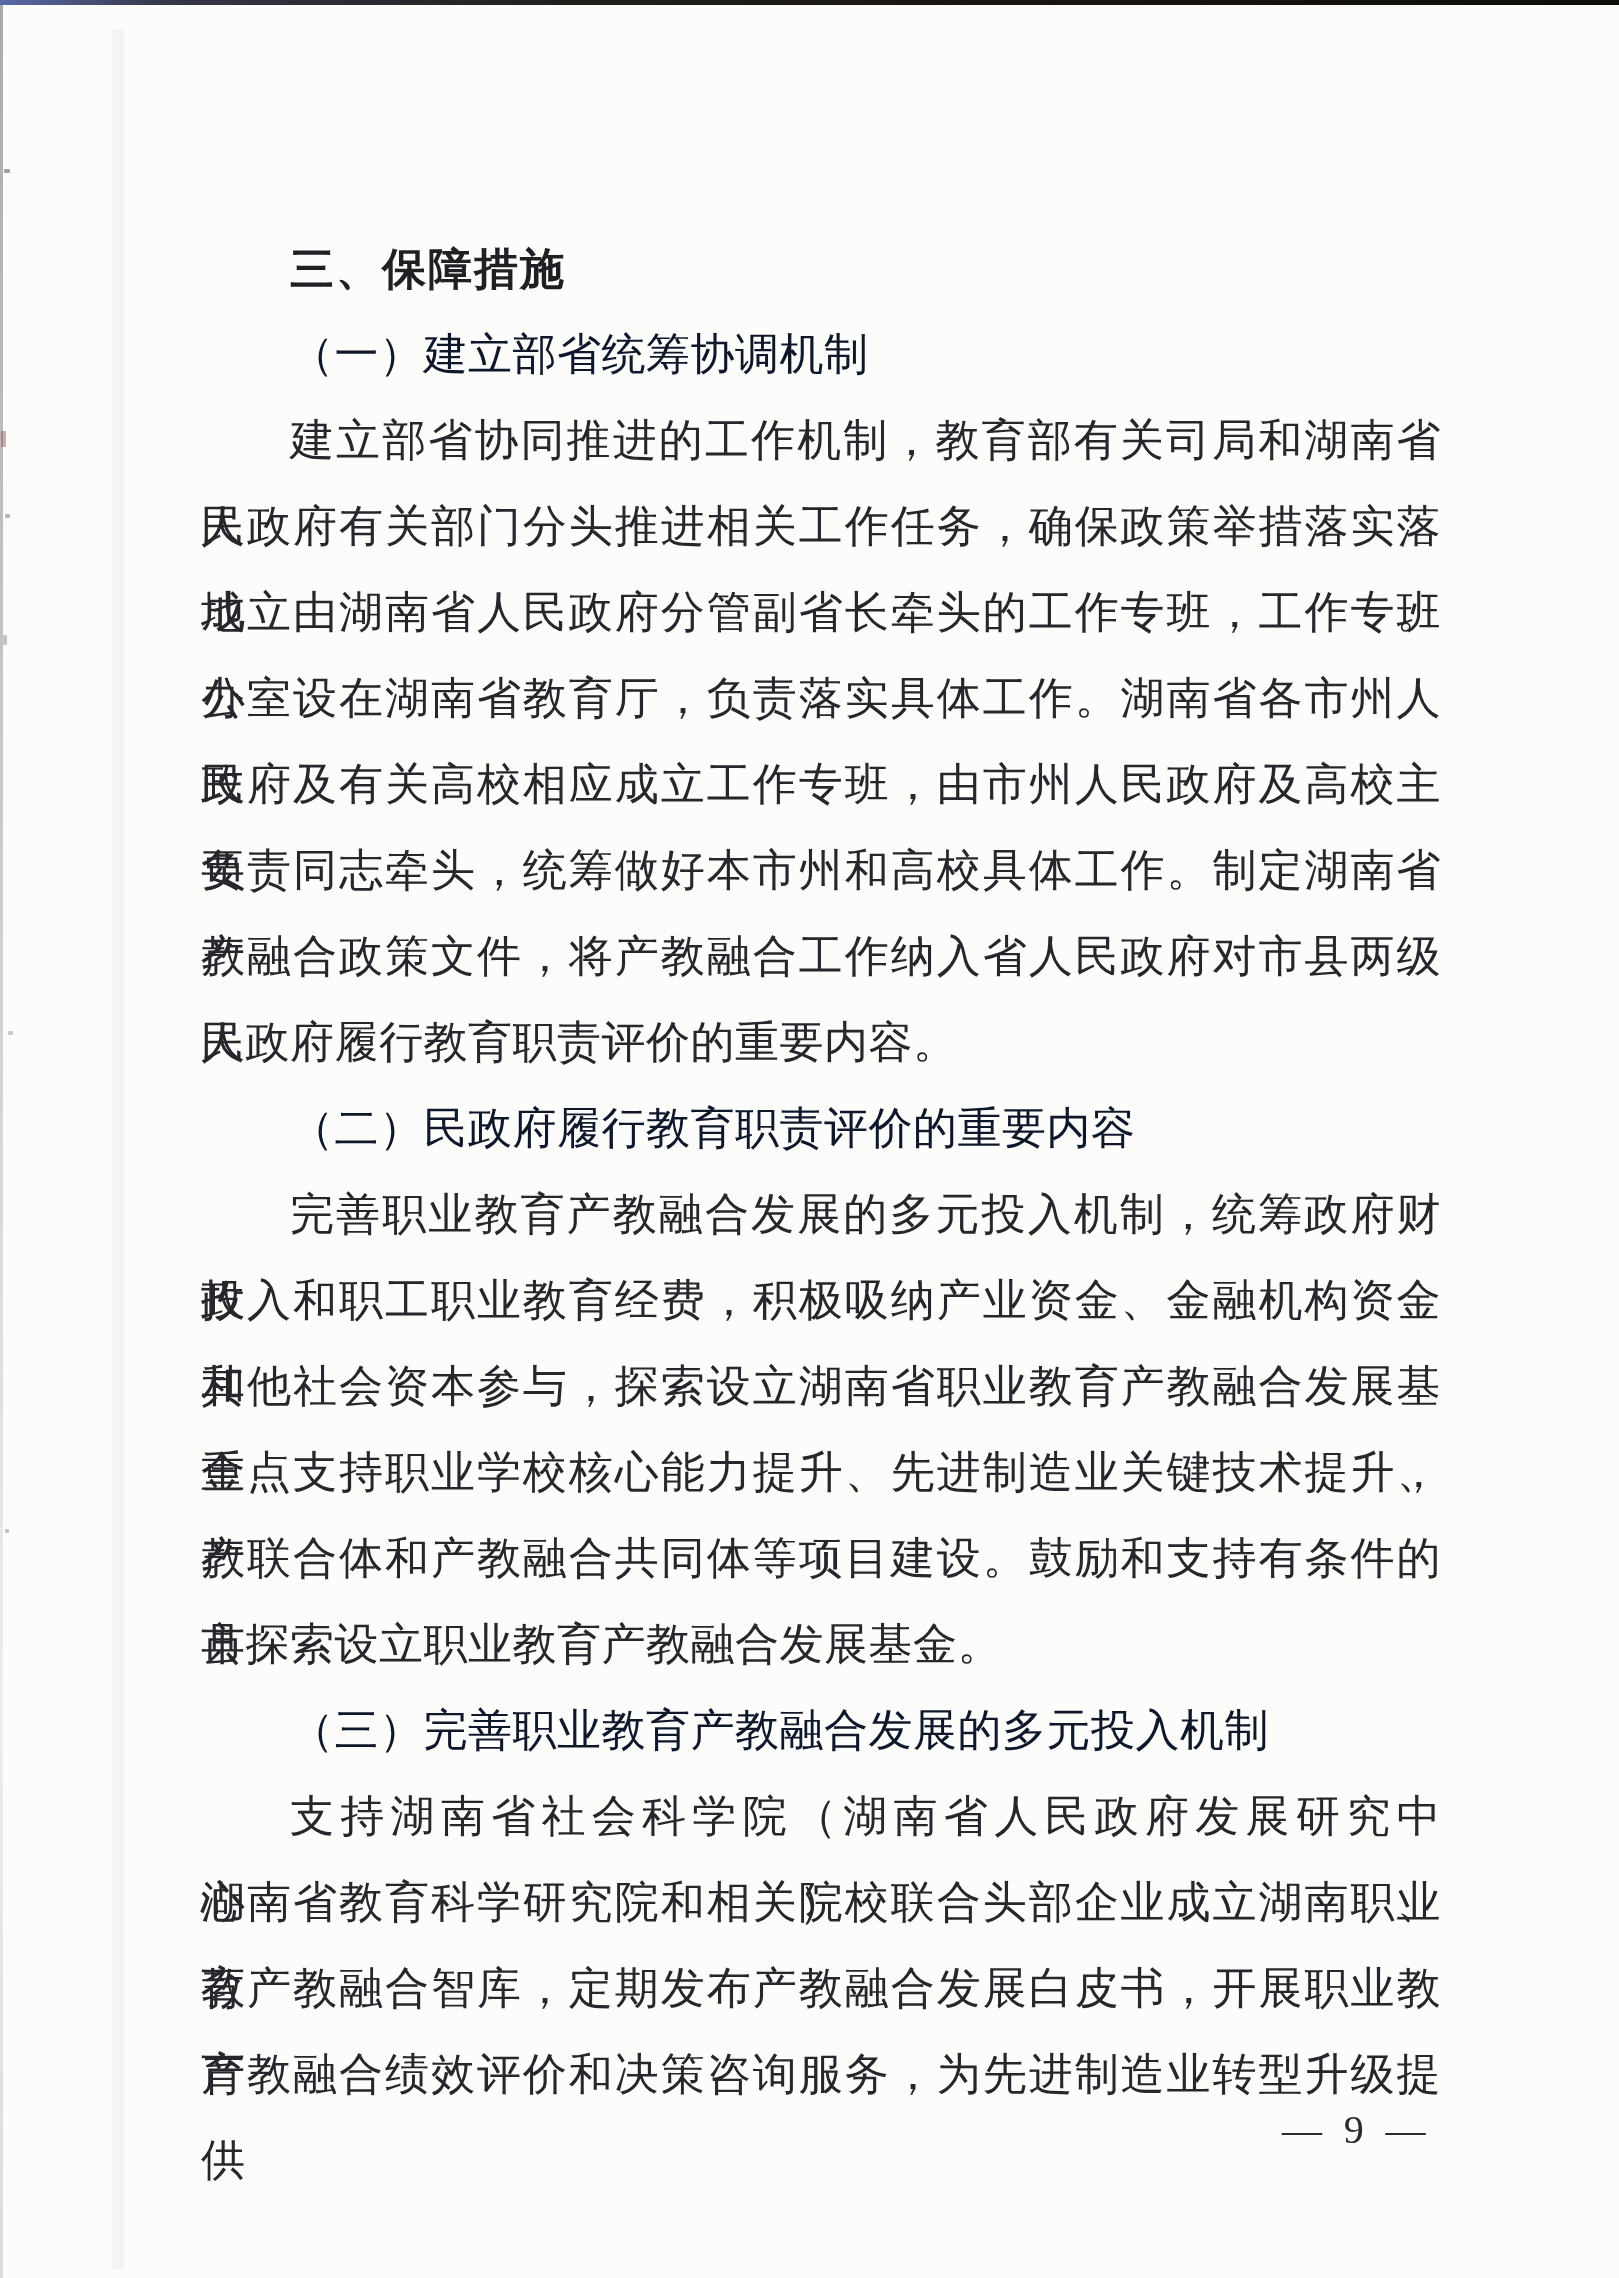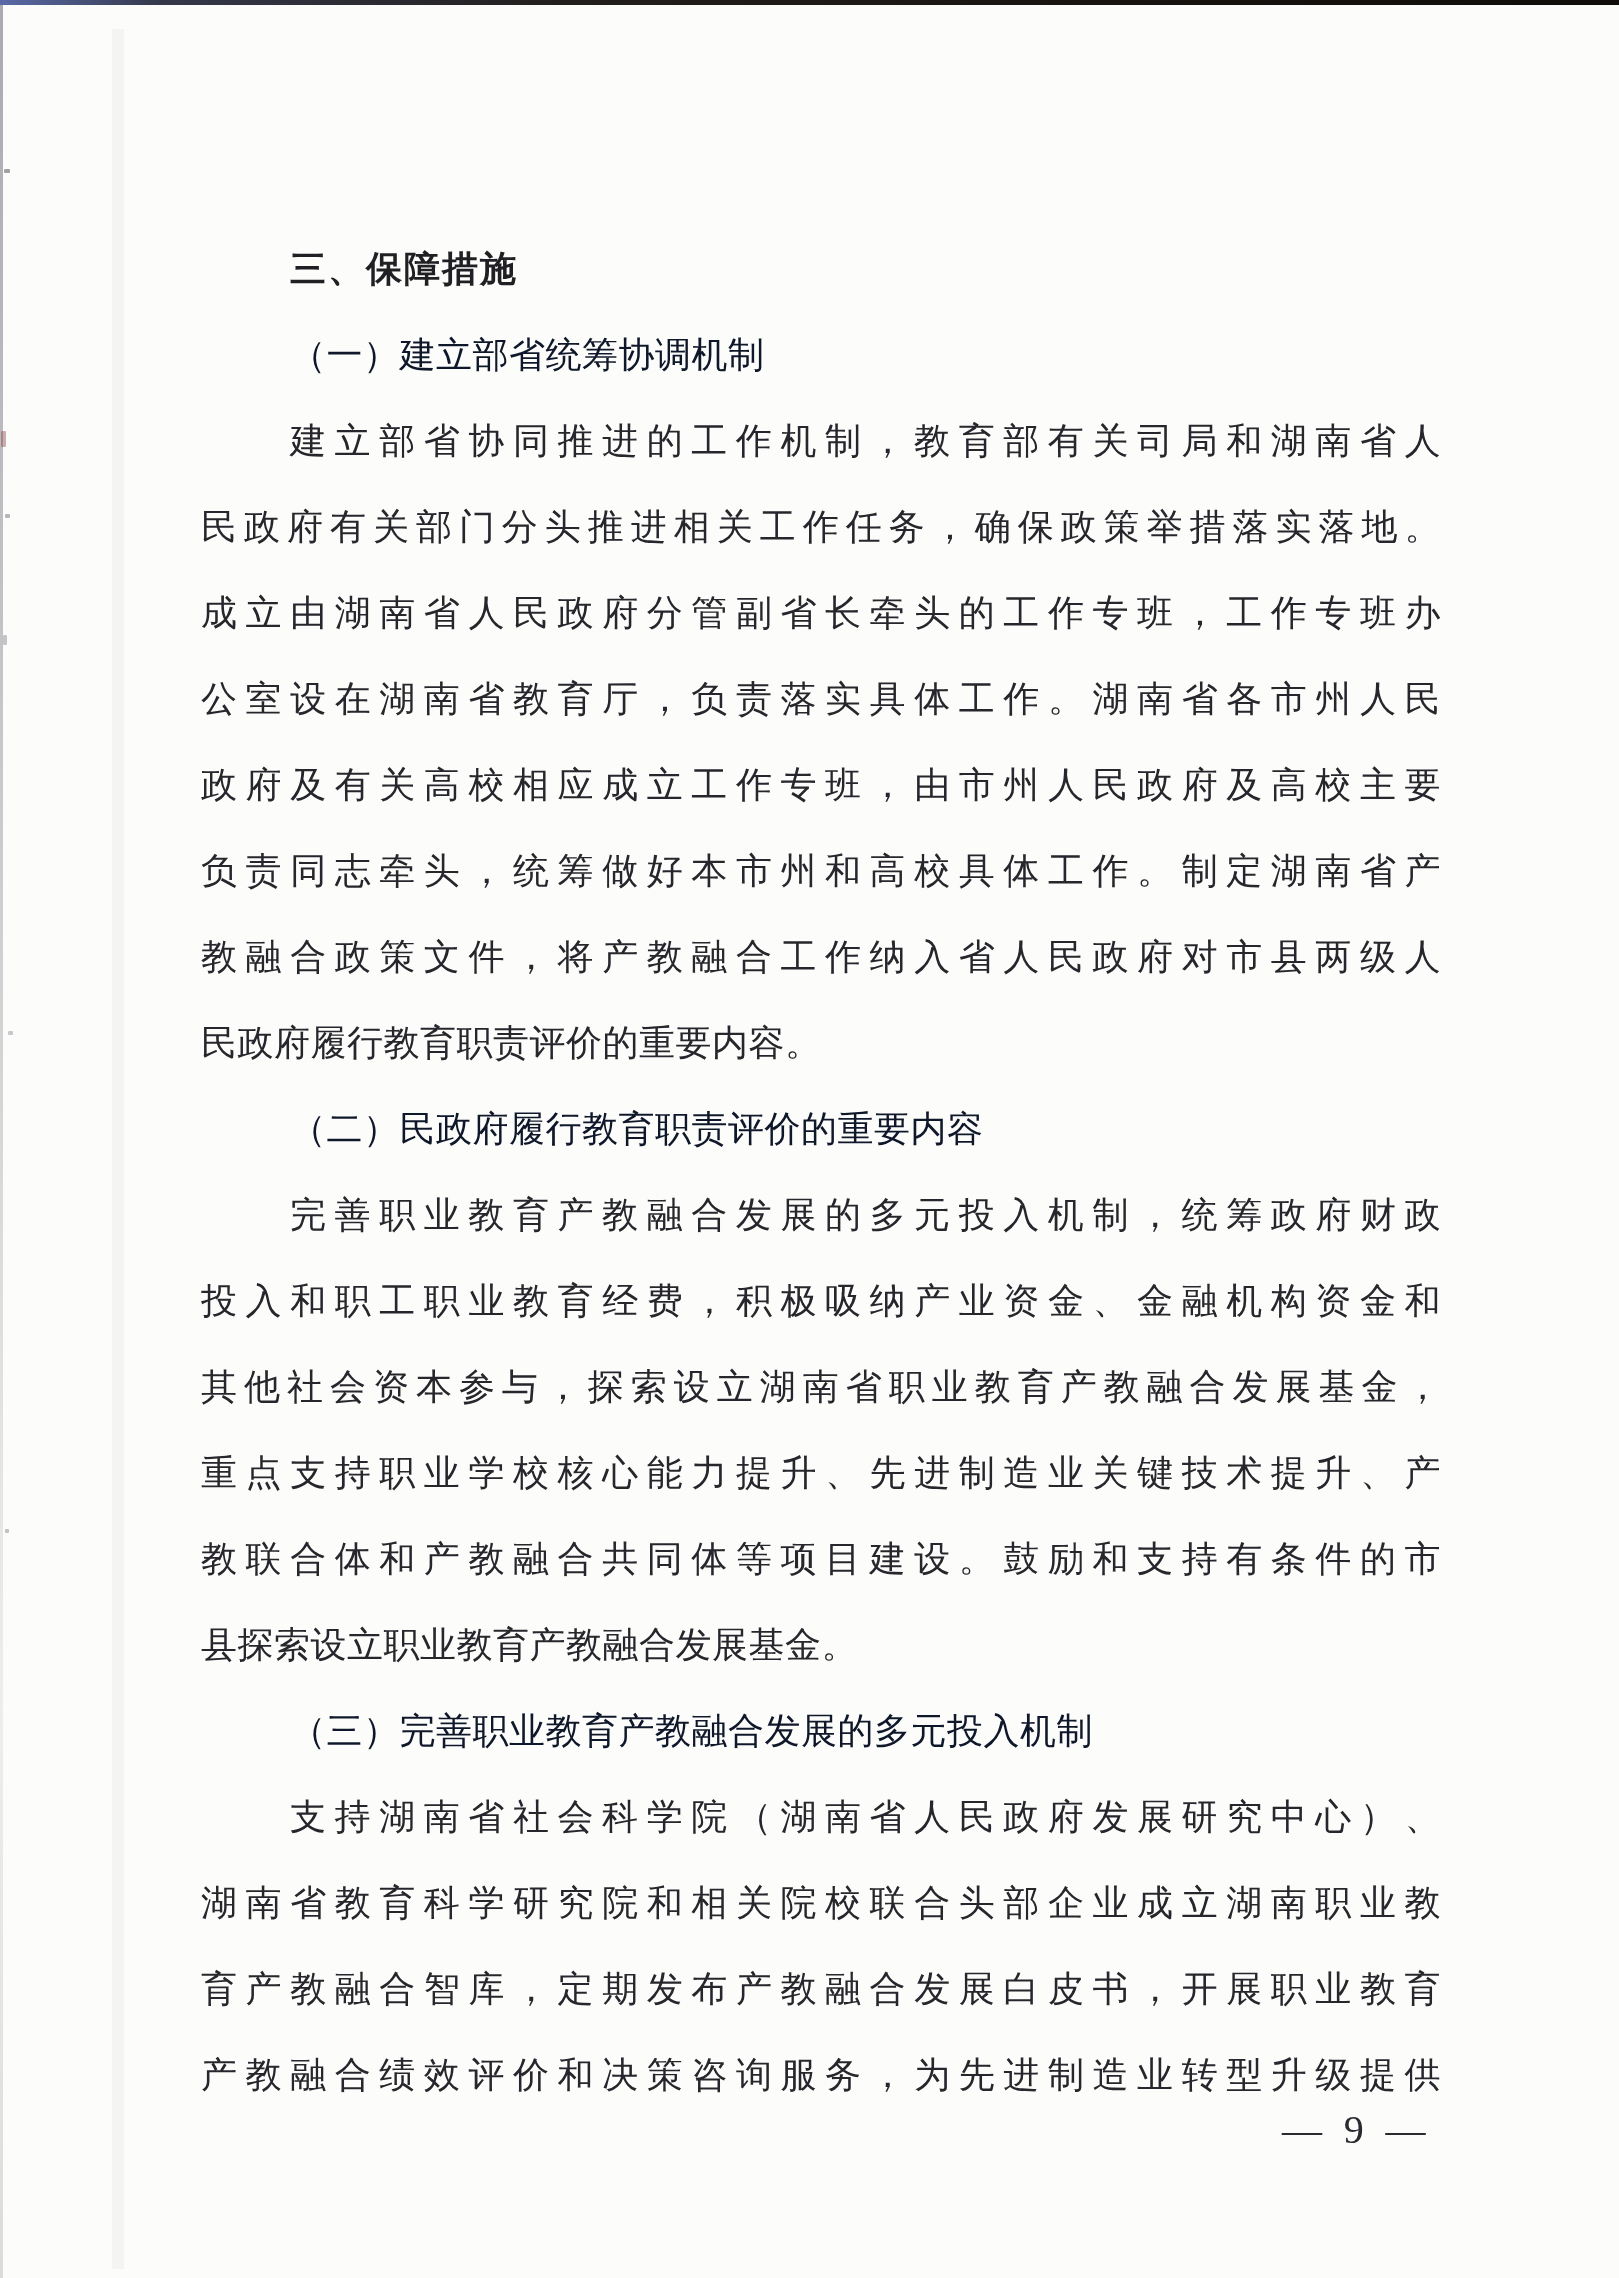--- a/index.html
+++ b/index.html
@@ -38,21 +38,21 @@
   }
   .speck { position: absolute; border-radius: 1px; }
   
   .textblock {
     position: absolute;
     left: 201px;
     top: 226px;
     width: 1240px;
   }
   .row {
-    font-size: 36px;
+    font-size: 44px;
     line-height: 86px;
     height: 86px;
     letter-spacing: 0.5px;
   }
   .h1 {
     font-family: "Liberation Sans", "DejaVu Sans", sans-serif;
     font-weight: 700;
     text-indent: 89px;
     letter-spacing: 2px;
     color: #1f1f24;

